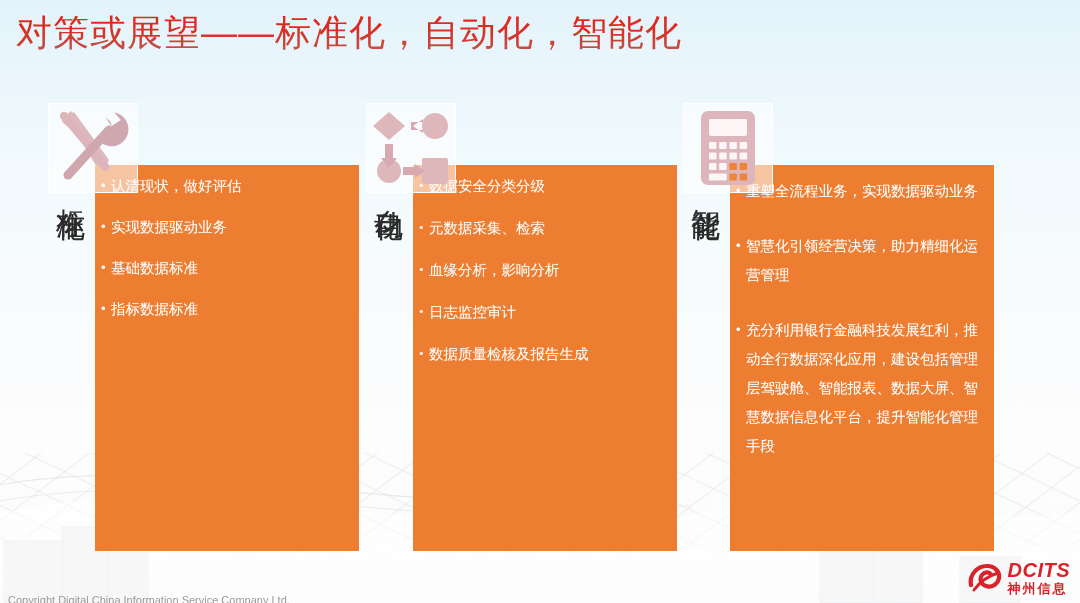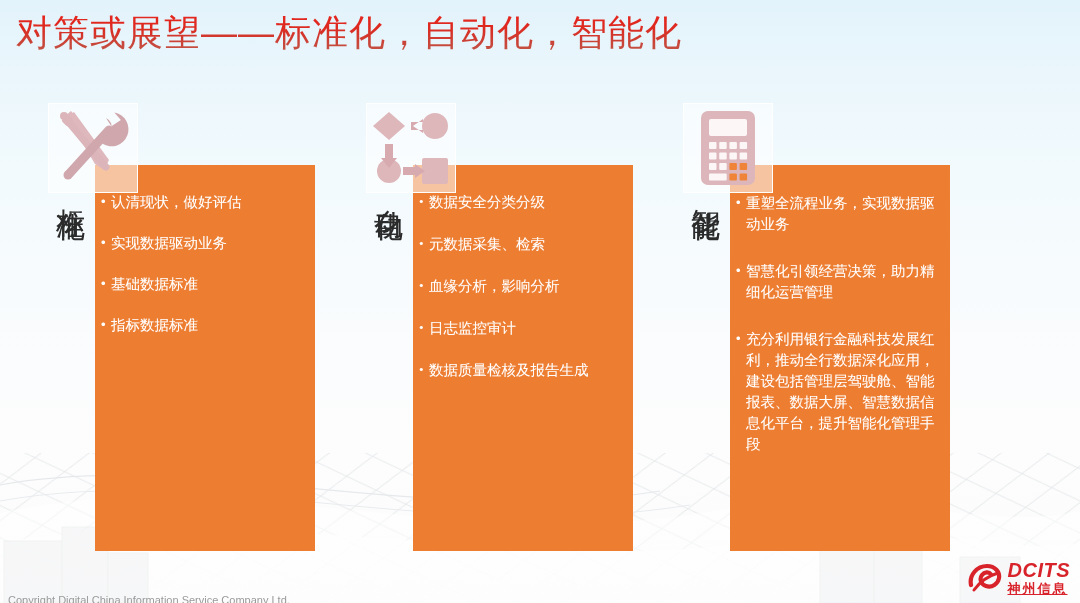--- a/index.html
+++ b/index.html
@@ -101,25 +101,25 @@
     letter-spacing: 2px;
     z-index: 4;
     font-weight: 400;
   }
 
   
   .panel {
     position: absolute;
     left: 65px;
     top: 165px;
-    width: 220px;
+    width: 264px;
     height: 386px;
     background: #ed7d31;
     z-index: 2;
-    padding: 28px 10px 10px 6px;
+    padding: 12px 10px 10px 6px;
   }
 
   .bullets { list-style: none; }
   .bullets li {
     position: relative;
     color: #ffffff;
     font-size: 14.5px;
     line-height: 19px;
     padding-left: 10px;
     margin-bottom: 18px;
@@ -129,21 +129,21 @@
     content: "\2022";
     position: absolute;
     left: 0;
     top: -1px;
     font-size: 13px;
   }
 
   
   #col-0 .bullets li { margin-bottom: 22px; }
   #col-1 .bullets li { margin-bottom: 23px; }
-  #col-2 .bullets li { margin-bottom: 26px; line-height: 21px; }
+  #col-2 .bullets li { margin-bottom: 26px; line-height: 29px; }
 
   
   .footer-bar {
     position: absolute;
     left: 0;
     bottom: 0;
     width: 1080px;
     height: 22px;
   }
   .copyright {
@@ -174,21 +174,20 @@
     letter-spacing: 0.5px;
     display: block;
   }
   .logo-cn {
     font-size: 13px;
     font-weight: 700;
     color: #d8232a;
     letter-spacing: 2px;
     display: block;
     margin-top: 2px;
-    text-decoration: underline;
   }
 </style>
 </head>
 <body>
 
 <div id="slide">
 
   <svg class="bg-texture" viewBox="0 0 1080 210" preserveAspectRatio="none">
     <defs>
       <linearGradient id="fade" x1="0" y1="0" x2="0" y2="1">

